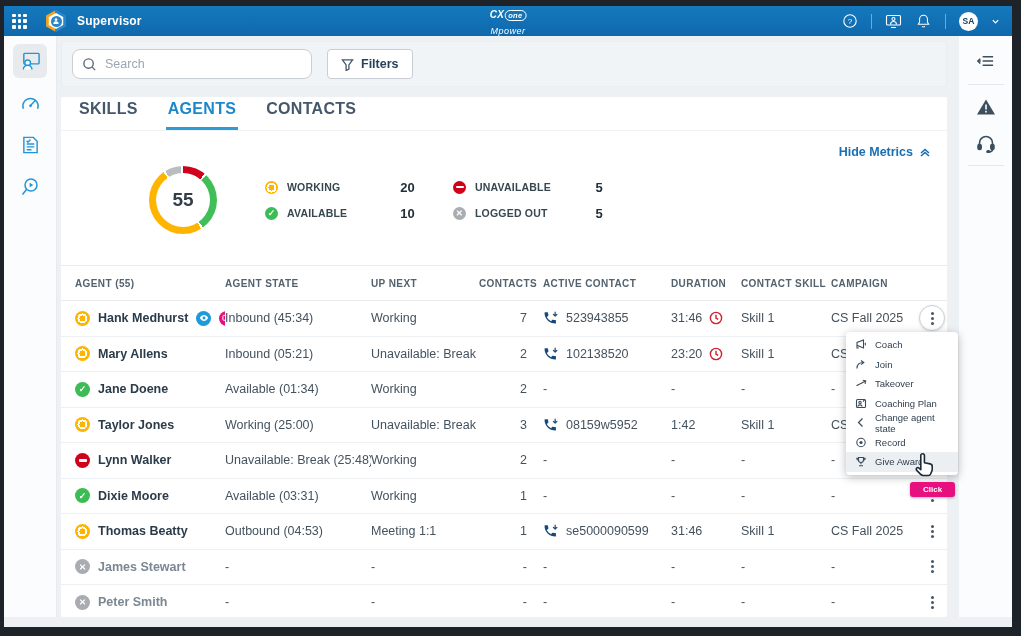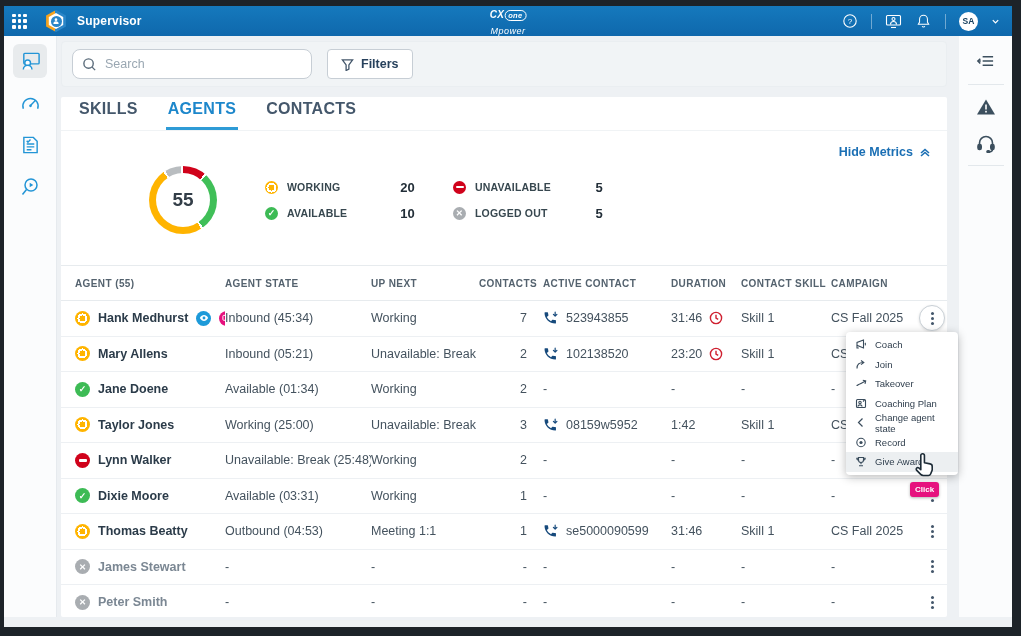--- a/index.html
+++ b/index.html
@@ -91,21 +91,21 @@
   .kebab{width:26px;height:26px;border-radius:50%;display:flex;align-items:center;justify-content:center;cursor:pointer}
   .kebab i{width:3px;height:3px;border-radius:50%;background:#44576b;box-shadow:0 -5px 0 #44576b,0 5px 0 #44576b}
   .kebab.v-open{border:1px solid #c9d0d6;background:#fff;box-shadow:0 1px 3px rgba(0,0,0,.12)}
 
   
   .ctx-menu{position:absolute;left:842px;top:326px;width:112px;background:#fff;border-radius:4px;box-shadow:0 2px 10px rgba(0,0,0,.28);padding:3px 0;z-index:20}
   .ctx-item{display:flex;align-items:center;gap:8px;height:19.5px;padding:0 9px;font-size:9.5px;color:#2e3d4c;cursor:pointer}
   .ctx-item.v-hover{background:#eceff1}
   .ctx-item svg{flex:none}
   .cursor-hand{position:absolute;left:905px;top:444px;z-index:22;pointer-events:none}
-  .click-badge{position:absolute;left:906px;top:476px;z-index:21;background:#e6117e;color:#fff;font-size:8px;font-weight:bold;padding:3px 5px;border-radius:3px;box-shadow:0 1px 3px rgba(0,0,0,.3)}
+  .click-badge{position:absolute;left:906px;top:476px;z-index:21;background:#e6117e;color:#fff;font-size:8px;font-weight:bold;padding:3px 13px;border-radius:3px;box-shadow:0 1px 3px rgba(0,0,0,.3)}
 </style>
 </head>
 <body>
 
 <div class="frame">
 <div class="stage">
 
   <header class="topbar">
     <span class="grid-icon">
           <i></i>

